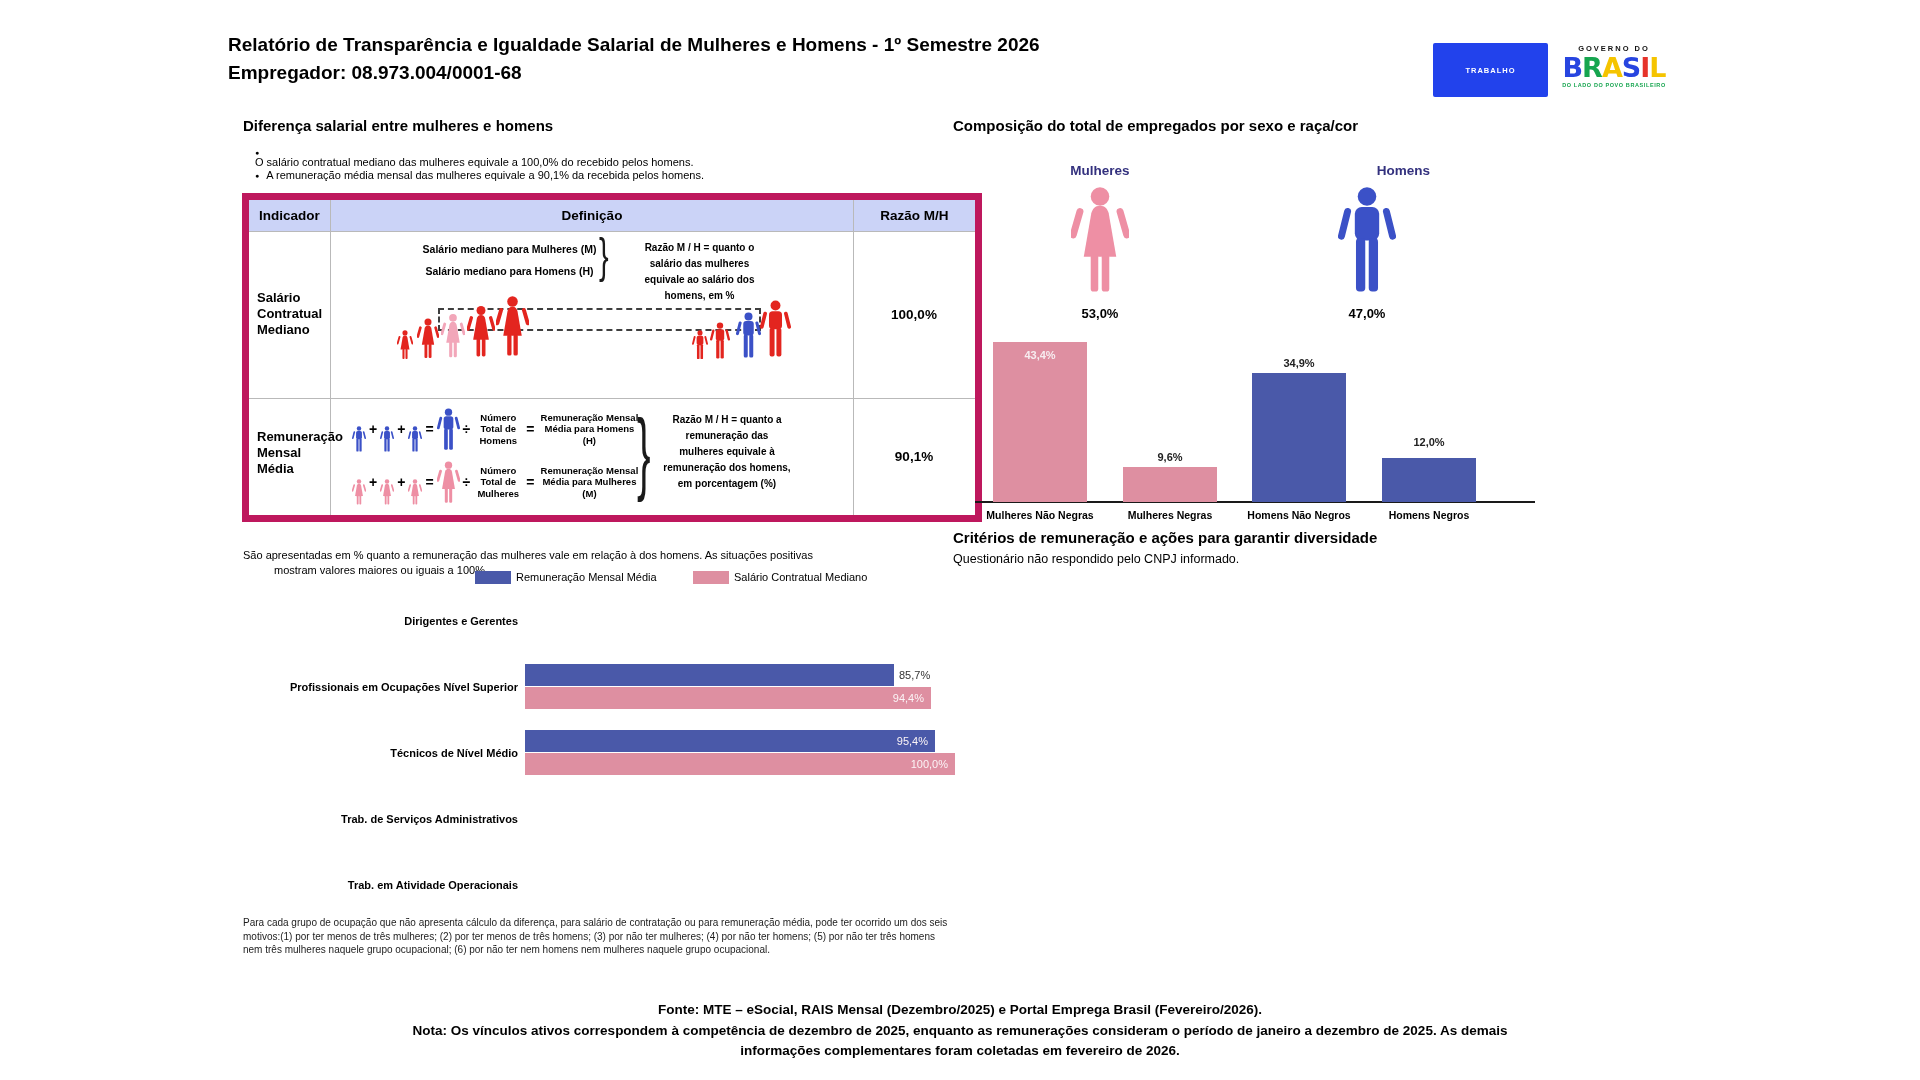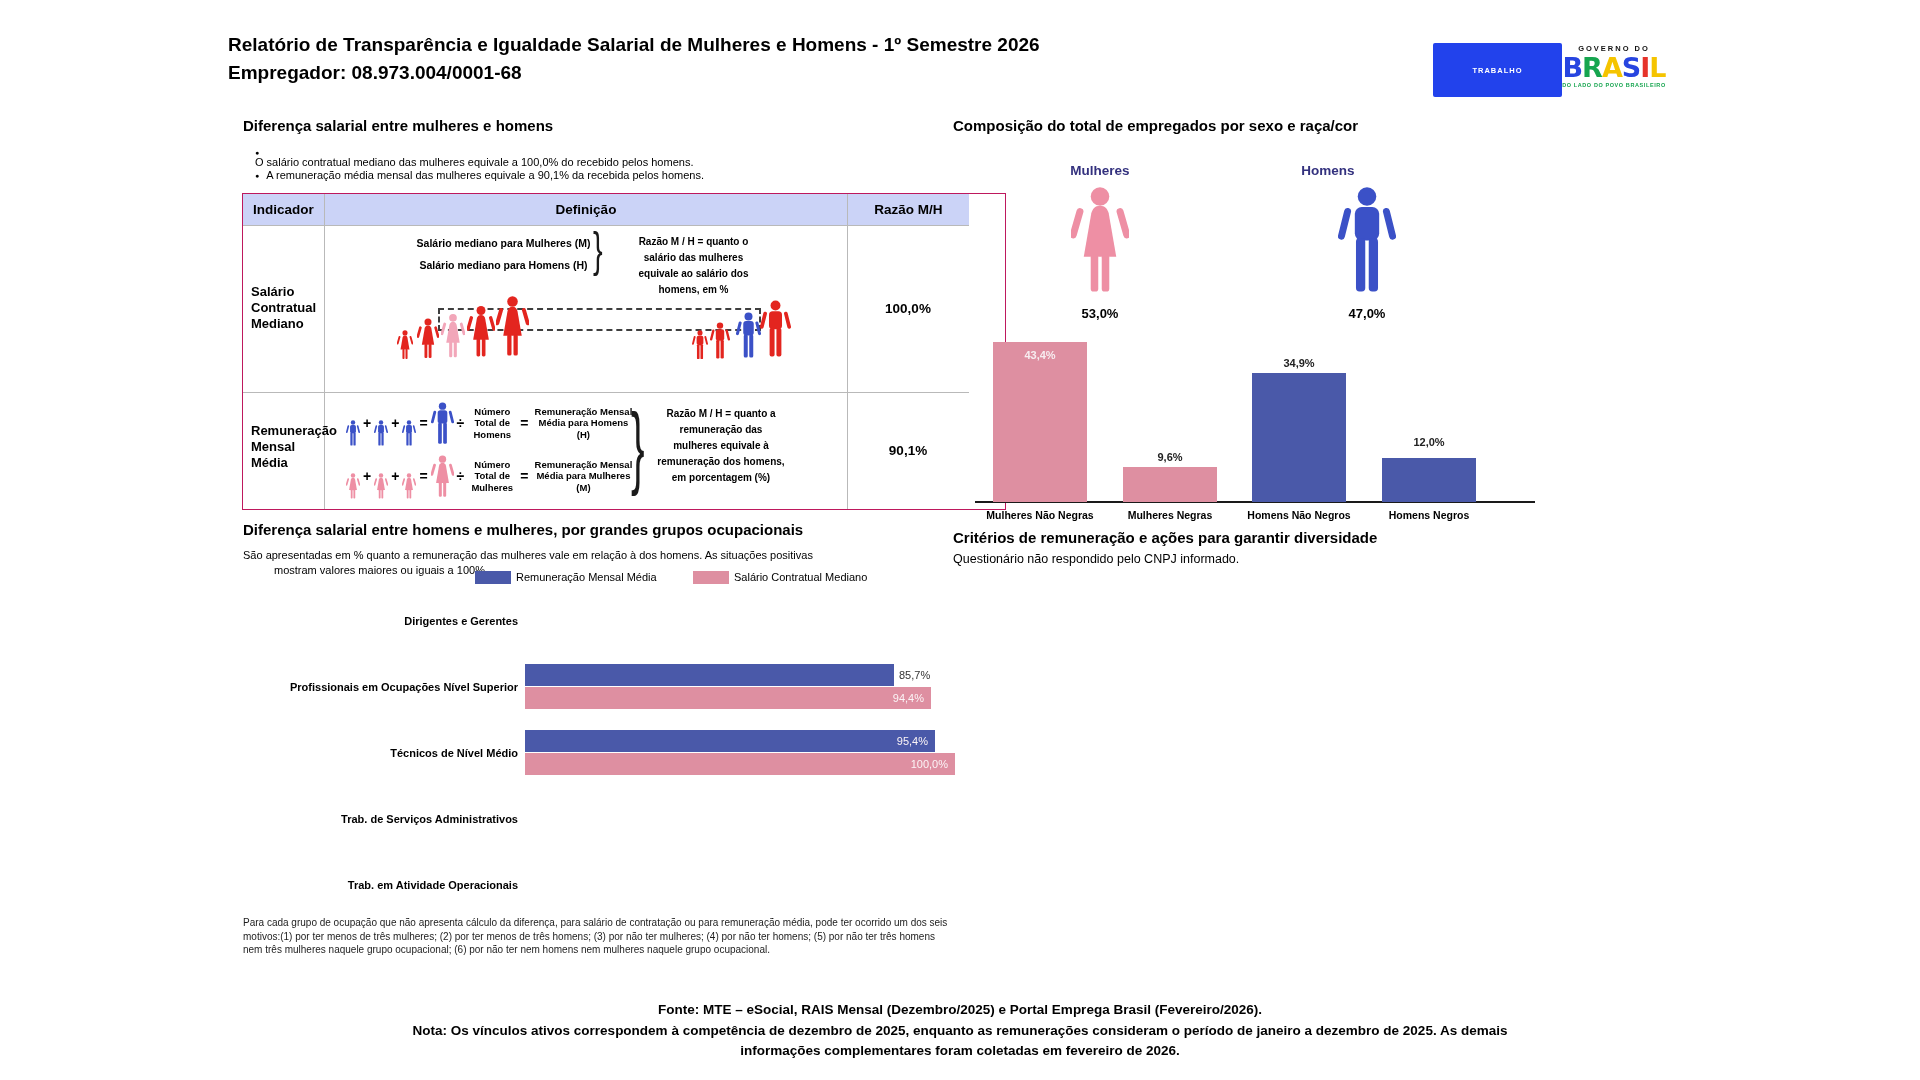--- a/index.html
+++ b/index.html
@@ -8,21 +8,21 @@
   .abs{position:absolute;}
   .fig{position:absolute;display:block;}
   .fig svg{display:block;width:100%;height:100%;}
   .red{color:#E3251F;} .pinkhi{color:#F2A6B9;} .bluehi{color:#3B51C7;}
   .pinkfig{color:#EE8FA4;} .bluefig{color:#3B51C7;}
   .title{font-size:19px;font-weight:bold;}
   .h2{font-size:15px;font-weight:bold;}
   .bullet{display:flex;font-size:11px;}
   .bullet .dot{font-size:7px;margin:3px 7px 0 0;}
   
-  .tbl{left:242px;top:193px;width:726px;height:315px;border:1px solid #be185d;padding-left:36px;}
+  .tbl{left:242px;top:193px;width:726px;height:315px;border:7px solid #be185d;}
   .tblhead{position:absolute;top:0;height:31px;background:#CBD3F7;display:flex;align-items:center;justify-content:center;font-size:13.5px;font-weight:bold;}
   .vline{position:absolute;top:0;width:1px;height:315px;background:#b9b9b9;}
   .hline{position:absolute;left:0;width:726px;height:1px;background:#b9b9b9;}
   .ind{position:absolute;left:8px;width:72px;font-size:13px;font-weight:bold;line-height:16px;}
   .ratio{position:absolute;left:604px;width:122px;display:flex;align-items:center;justify-content:center;font-size:13.5px;font-weight:bold;}
   .defline{font-size:10.5px;font-weight:bold;line-height:22px;text-align:center;}
   .note{font-size:10px;font-weight:bold;line-height:16px;text-align:center;}
   .brace{position:absolute;font-weight:400;color:#1a1a1a;transform-origin:left center;}
   .eqrow{position:absolute;display:flex;align-items:center;gap:2px;height:50px;}
   .eqrow .sym{font-size:14px;font-weight:bold;margin:0 1px;}
@@ -42,21 +42,21 @@
   .occ-label{position:absolute;left:0;width:288px;height:66px;display:flex;align-items:center;justify-content:flex-end;
              font-size:11px;font-weight:bold;text-align:right;line-height:13px;}
   .hbar{position:absolute;height:22px;}
   .hbar-label{position:absolute;font-size:11px;line-height:22px;}
   .legend-swatch{position:absolute;width:36px;height:13px;}
   .legend-label{position:absolute;font-size:11px;}
   .small{font-size:11px;}
   .footnote{font-size:10px;line-height:13.5px;color:#1c1c1c;}
   .footer{font-size:13.5px;font-weight:bold;text-align:center;line-height:20px;}
   
-  #ministry-logo{left:1433px;top:43px;width:129px;height:54px;border-radius:2px;display:flex;flex-direction:column;
+  #ministry-logo{left:1433px;top:43px;width:115px;height:54px;border-radius:2px;display:flex;flex-direction:column;
                  align-items:center;justify-content:center;color:#fff;text-align:center;gap:28px;}
   #ministry-logo .l1{font-size:6.5px;letter-spacing:1px;}
   #ministry-logo .l2{font-size:7.5px;font-weight:bold;letter-spacing:1px;margin-top:2px;}
   #gov-logo{left:1556px;top:44px;width:116px;text-align:center;}
   #gov-logo .gtop{font-size:7.5px;font-weight:800;letter-spacing:2px;color:#111;}
   #brasil-name{font-size:27px;font-weight:900;letter-spacing:-1px;line-height:29px;font-family:"DejaVu Sans",sans-serif;}
   #gov-logo .gtag{font-size:5.5px;font-weight:bold;letter-spacing:0.6px;}
 </style>
 </head>
 <body>
@@ -239,21 +239,21 @@
     </span>
 
   <div class="abs h2" style="left:953px;top:117px;">Composição do total de empregados por sexo e raça/cor</div>
   <div class="abs gender-label" style="left:1040px;top:163px;width:120px;">Mulheres</div>
   <span class="fig pinkfig" style="left:1071px;top:186px;width:58px;height:116px;">
       <svg fill="currentColor">
         <use href="#sym-female"></use>
       </svg>
     </span>
   <div class="abs gender-pct" style="left:1040px;top:306px;width:120px;">53,0%</div>
-  <div class="abs gender-label" style="left:1268px;top:163px;width:120px;">Homens</div>
+  <div class="abs gender-label" style="left:1310px;top:163px;width:120px;text-align:right;">Homens</div>
   <span class="fig bluefig" style="left:1338px;top:186px;width:58px;height:116px;">
       <svg fill="currentColor">
         <use href="#sym-male"></use>
       </svg>
     </span>
   <div class="abs gender-pct" style="left:1307px;top:306px;width:120px;">47,0%</div>
 
   <div class="abs" id="comp-chart">
     <div style="position:absolute;left:0;top:201px;width:560px;height:2px;background:#1a1a1a;"></div>
   <div class="vbar" style="left: 18px; top: 42px; width: 94px; height: 160px; background: rgb(222, 143, 161);"></div>
@@ -266,21 +266,20 @@
       <div class="vbar-label" style="left: 249px; width: 150px; top: 57px; color: rgb(34, 34, 34);">34,9%</div>
       <div class="vbar-cat" style="left: 249px; width: 150px; top: 209px;">Homens Não Negros</div>
       <div class="vbar" style="left: 407px; top: 158px; width: 94px; height: 44px; background: rgb(74, 89, 169);"></div>
       <div class="vbar-label" style="left: 379px; width: 150px; top: 136px; color: rgb(34, 34, 34);">12,0%</div>
       <div class="vbar-cat" style="left: 379px; width: 150px; top: 209px;">Homens Negros</div>
     </div>
 
   <div class="abs h2" style="left:953px;top:521px;margin-top:8px;">Critérios de remuneração e ações para garantir diversidade</div>
   <div class="abs" style="left:953px;top:552px;font-size:12.5px;">Questionário não respondido pelo CNPJ informado.</div>
 
-  <div class="abs h2" style="left:243px;top:521px;">Diferença salarial entre homens e mulheres, por grandes grupos ocupacionais</div>
   <div class="abs small" style="left:243px;top:549px;">São apresentadas em % quanto a remuneração das mulheres vale em relação à dos homens. As situações positivas</div>
   <div class="abs small" style="left:243px;top:564px;padding-left:31px;">mostram valores maiores ou iguais a 100%</div>
   <div class="legend-swatch" style="left: 475px; top: 571px; background: rgb(74, 89, 169);" id="occ-legend-swatch-0"></div>
   <div class="legend-label" style="left:516px;top:571px;">Remuneração Mensal Média</div>
   <div class="legend-swatch" style="left: 693px; top: 571px; background: rgb(222, 143, 161);" id="occ-legend-swatch-1"></div>
   <div class="legend-label" style="left:734px;top:571px;">Salário Contratual Mediano</div>
 
   <div class="abs" id="occ-chart">
       <div class="occ-label" style="top: 0px; width: 288px;">Dirigentes e Gerentes</div>
       <div class="occ-label" style="top: 66px; width: 288px;">Profissionais em Ocupações Nível Superior</div>

